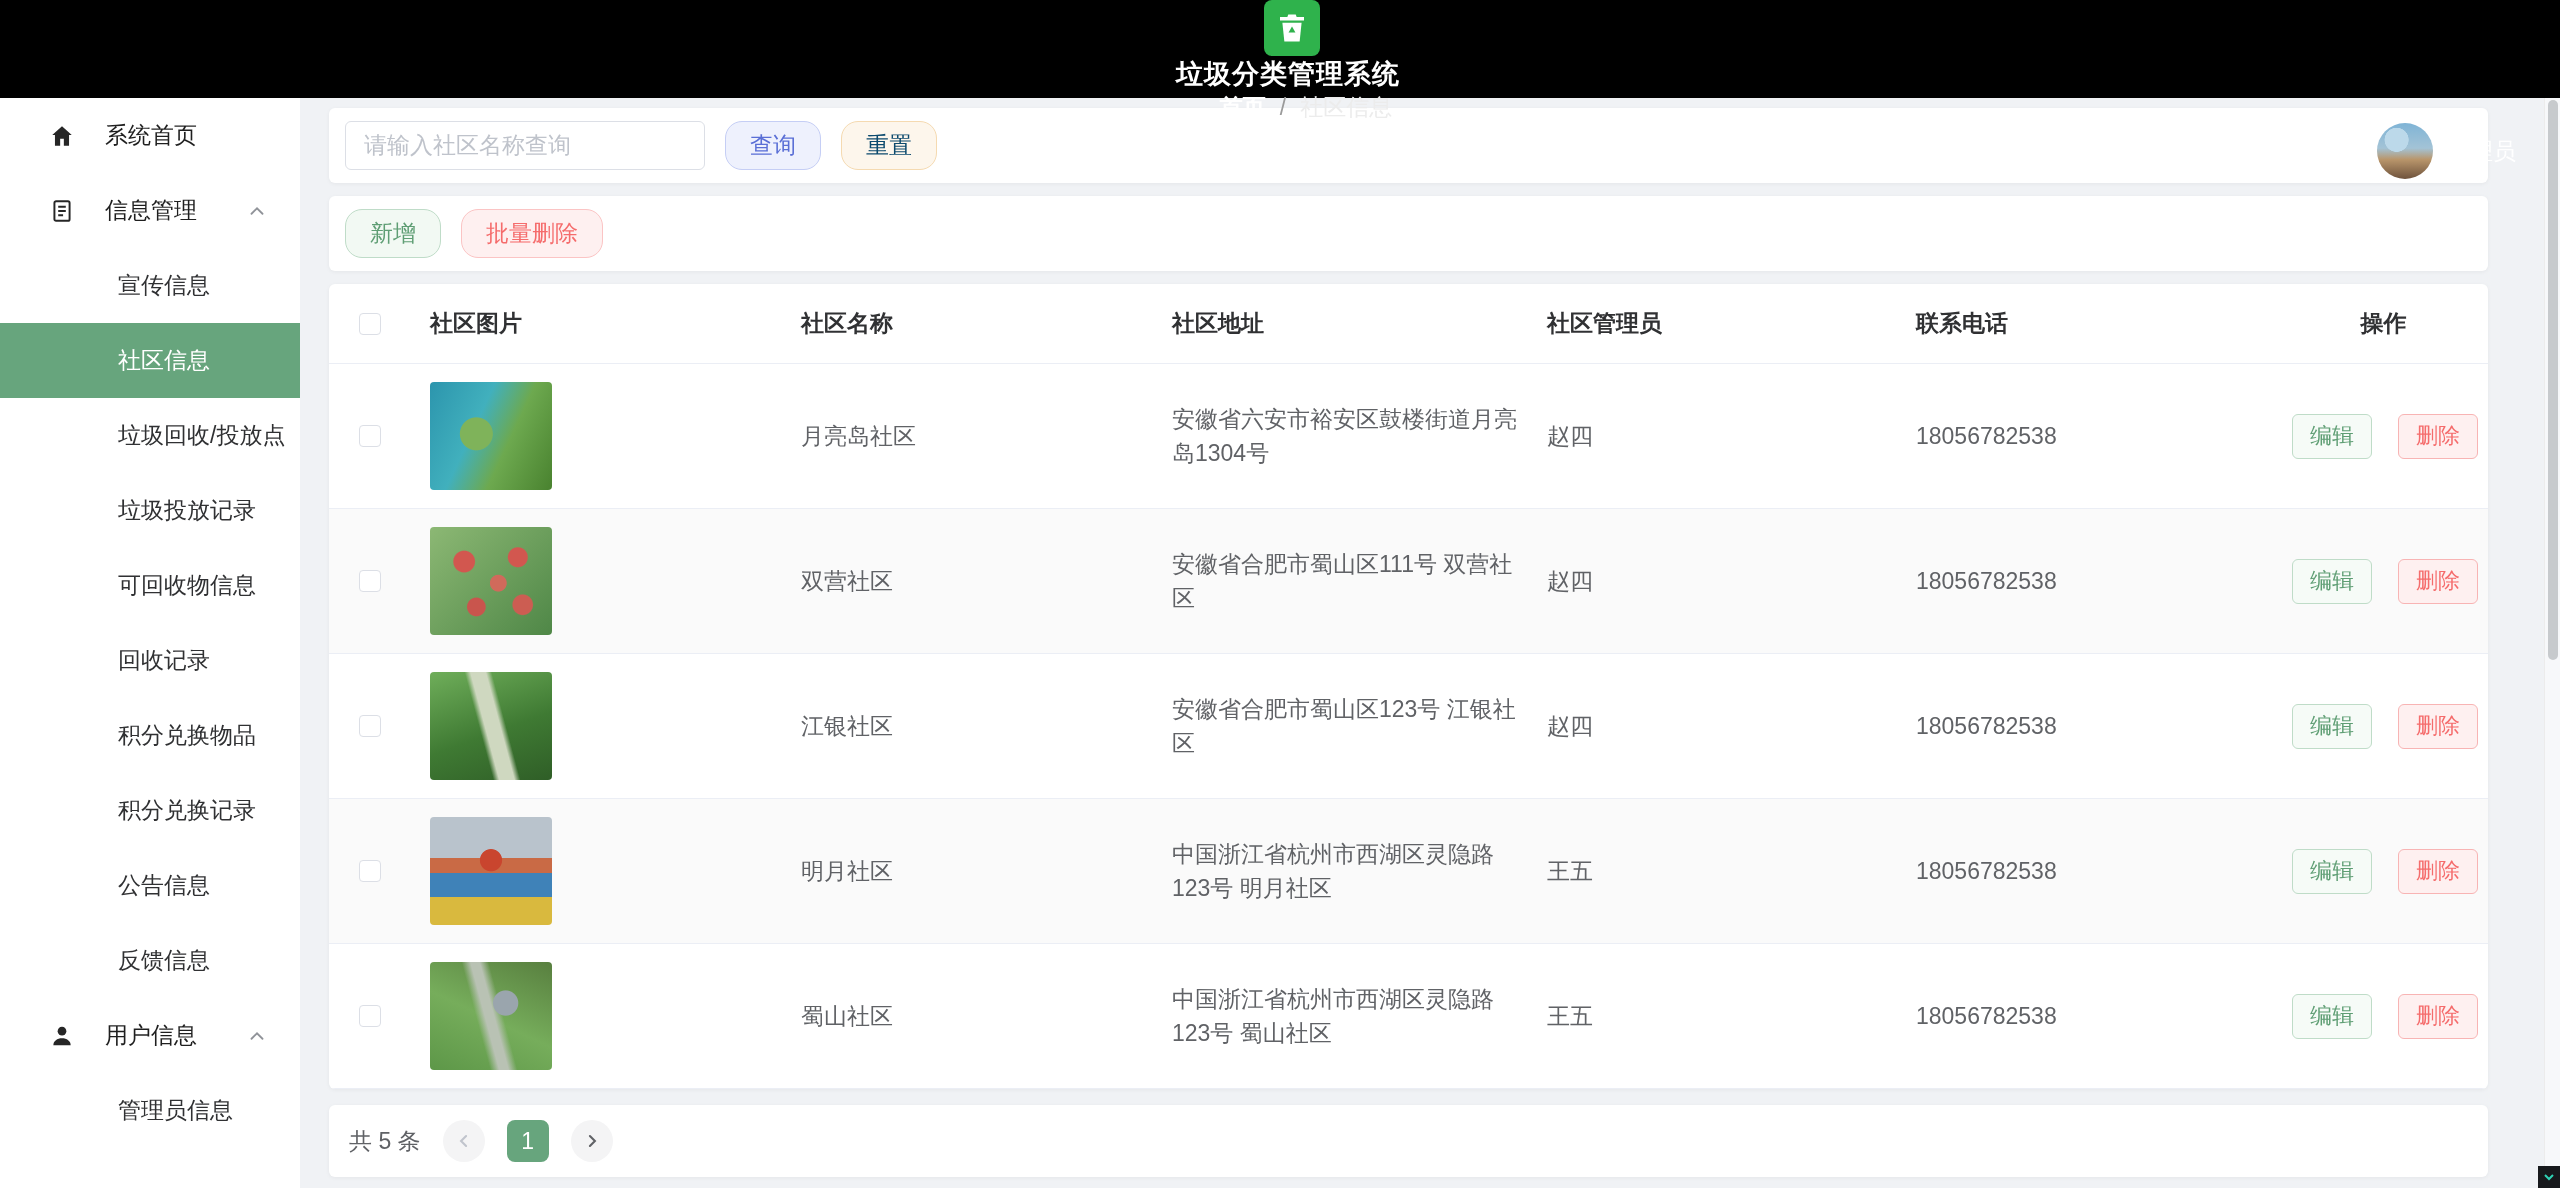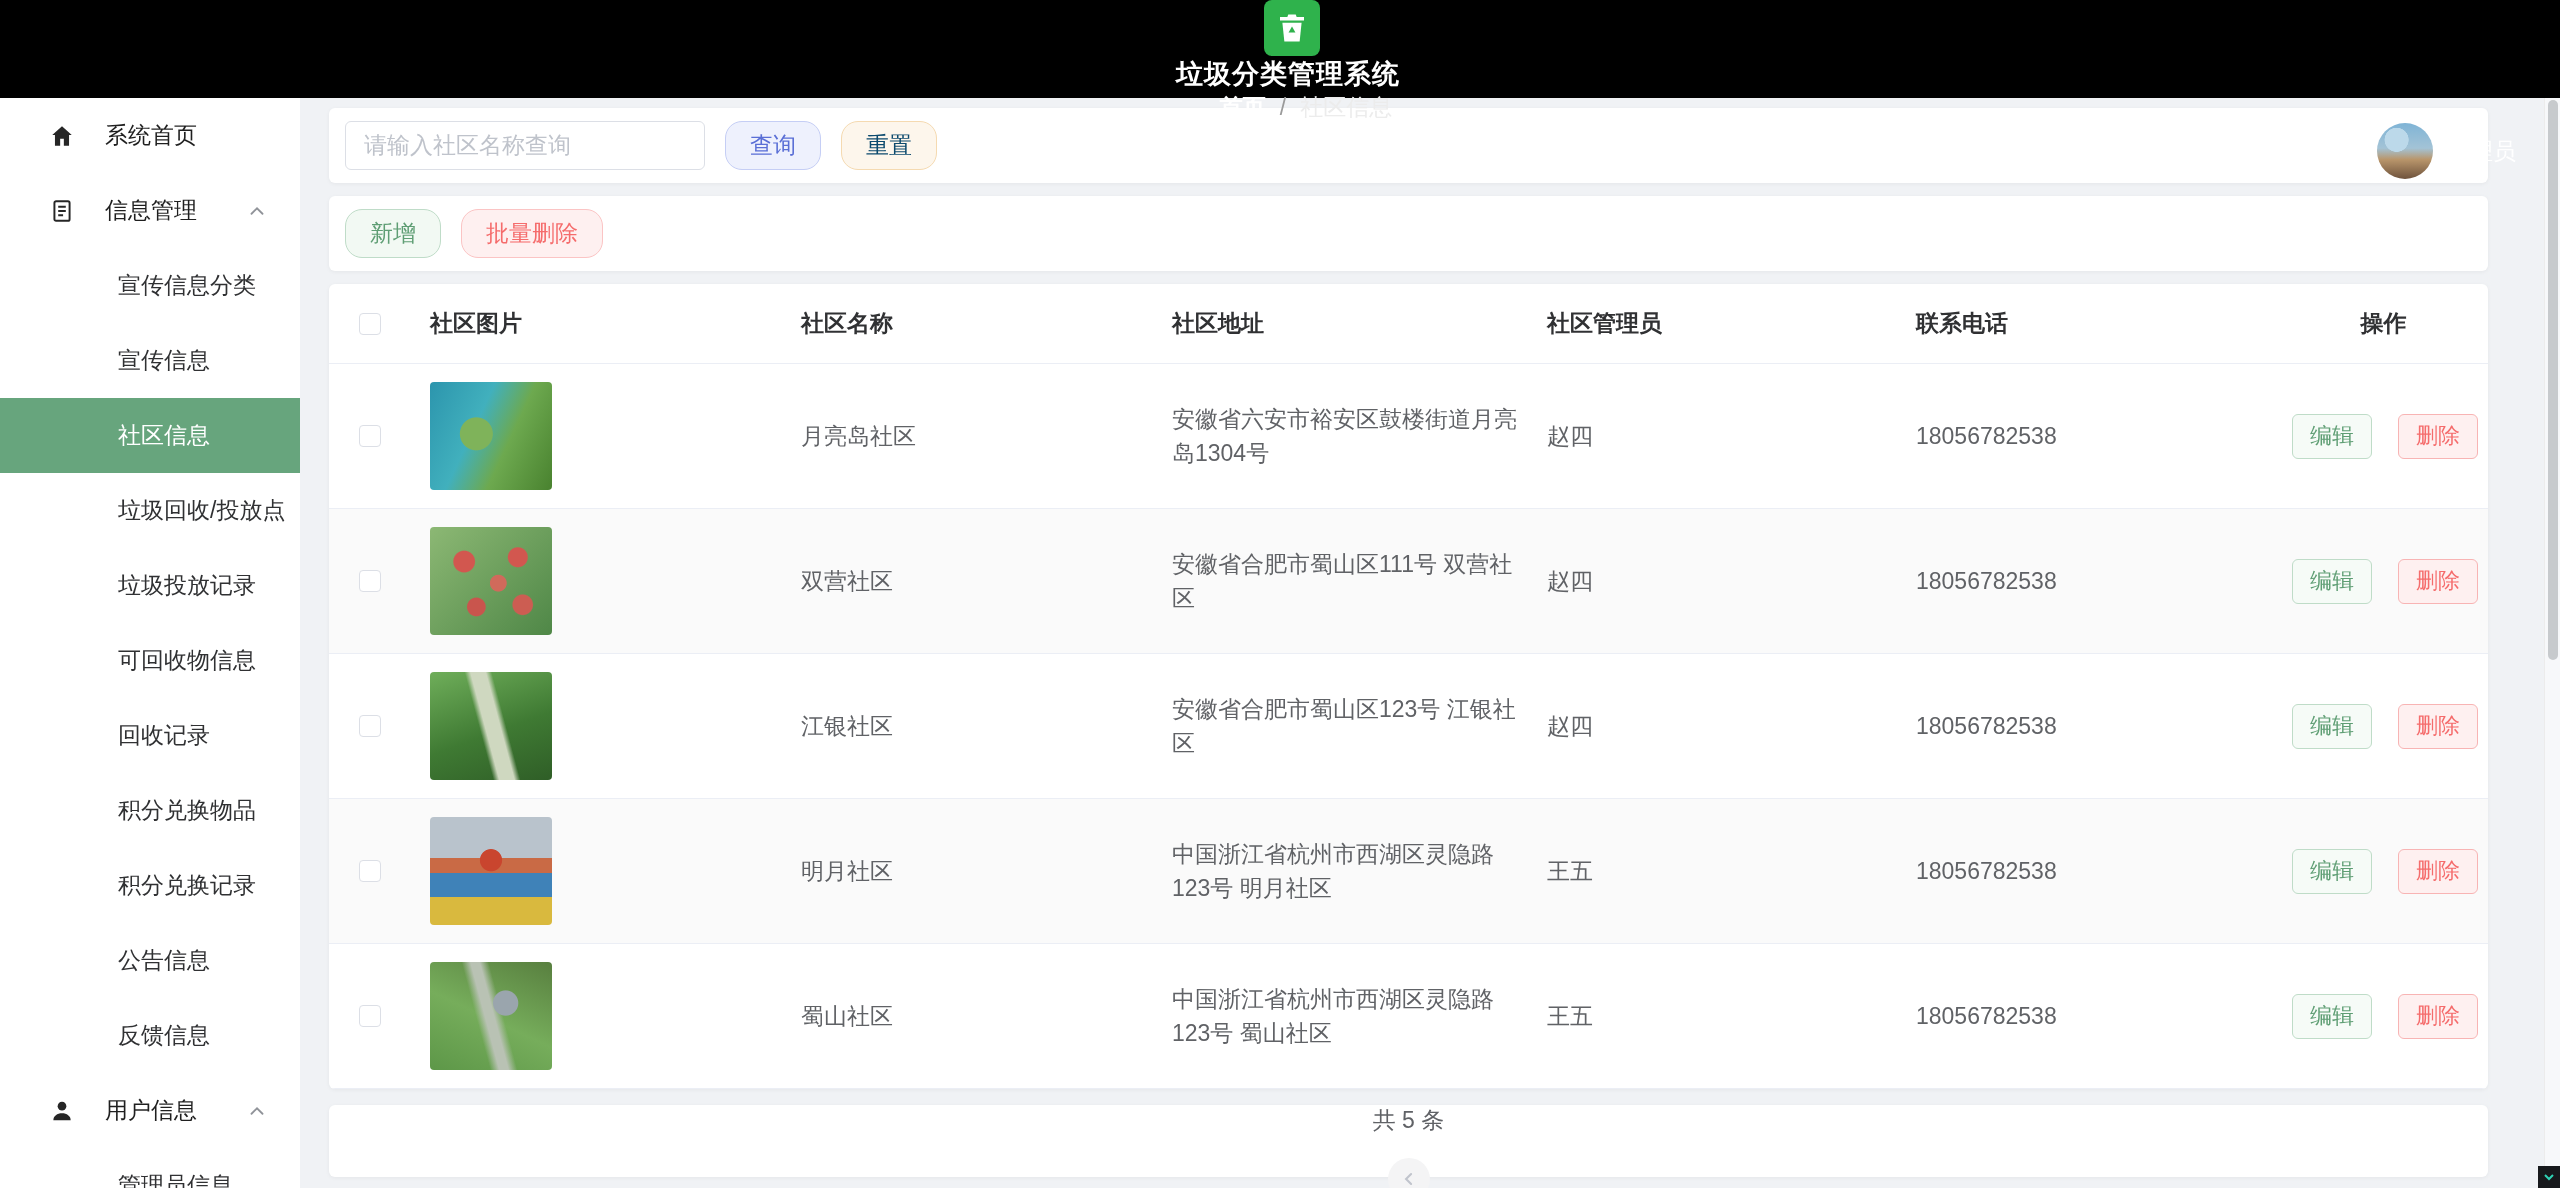--- a/index.html
+++ b/index.html
@@ -72,21 +72,21 @@
     linear-gradient(160deg,#6fae5a 0%,#3f7a33 55%,#2f5e27 100%);}
   [data-photo="building-playground"]{background:
     radial-gradient(circle at 50% 40%, #c9452e 0 12%, transparent 13%),
     linear-gradient(180deg,#b9c3cc 0 38%,#c96a45 38% 52%,#3f82b8 52% 74%,#d9b93e 74% 100%);}
   [data-photo="aerial-community"]{background:
     radial-gradient(circle at 62% 38%, #9aa5ad 0 12%, transparent 13%),
     linear-gradient(75deg, rgba(200,200,200,0) 40%, #b9c2b4 46% 52%, rgba(200,200,200,0) 58%),
     linear-gradient(25deg,#5d9748 0%,#76ad5b 48%,#587f3f 100%);}
 
   
-  .pager-card{margin-top:16px;height:72px;display:flex;align-items:center;gap:22px;padding:0 20px;font-size:23px;color:#606266;flex-direction:column;}
+  .pager-card{margin-top:16px;height:72px;display:flex;align-items:center;gap:22px;padding:0 20px;font-size:23px;color:#606266;}
   .pg-btn{width:42px;height:42px;border-radius:50%;background:#f4f4f5;border:none;display:flex;align-items:center;justify-content:center;cursor:pointer;flex:none;}
   .pg-page{width:42px;height:42px;border-radius:8px;background:#67a57d;color:#fff;border:none;font-size:23px;display:flex;align-items:center;justify-content:center;cursor:pointer;flex:none;}
 
   
   .vscroll{position:absolute;top:98px;right:0;bottom:0;width:16px;background:#f7f8fa;border-left:1px solid #ececec;z-index:40;}
   .vthumb{position:absolute;top:2px;left:3px;width:10px;height:560px;background:#c7cacd;border-radius:6px;}
   .corner{position:absolute;right:0;bottom:0;width:22px;height:22px;background:#17191c;z-index:50;display:flex;align-items:center;justify-content:center;}
 </style>
 </head>
 <body>
@@ -129,21 +129,20 @@
         </svg>
     </span>
     <span>信息管理</span>
     <span class="chev">
       <svg viewBox="0 0 24 24" width="22" height="22">
           <path d="M6 15l6-6 6 6" fill="none" stroke="#909399" stroke-width="2" stroke-linecap="round"></path>
         </svg>
     </span>
   </div>
 
-  <div class="sub">宣传信息分类</div>
   <div class="sub">宣传信息</div>
   <div class="sub active">社区信息</div>
   <div class="sub">垃圾回收/投放点</div>
   <div class="sub">垃圾投放记录</div>
   <div class="sub">可回收物信息</div>
   <div class="sub">回收记录</div>
   <div class="sub">积分兑换物品</div>
   <div class="sub">积分兑换记录</div>
   <div class="sub">公告信息</div>
   <div class="sub">反馈信息</div>

